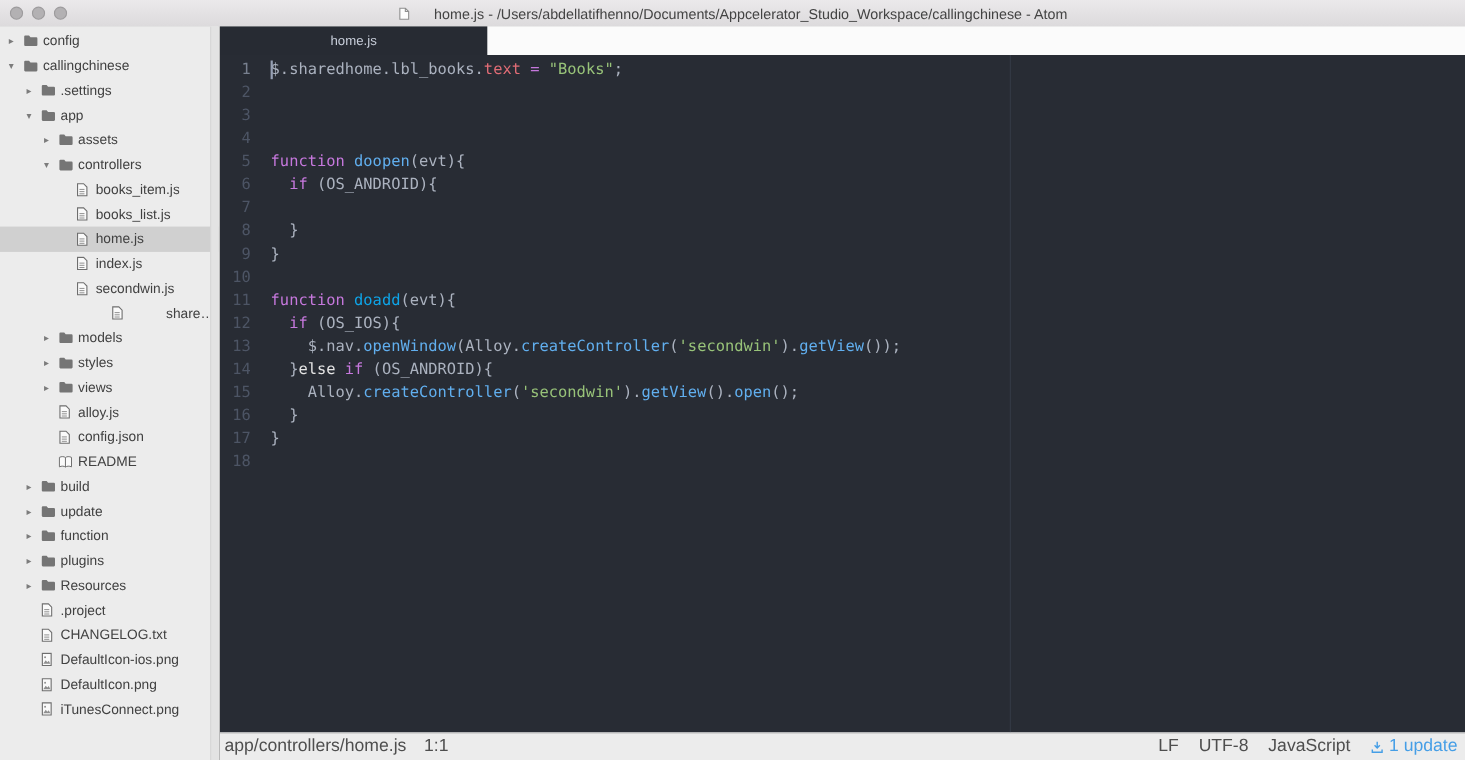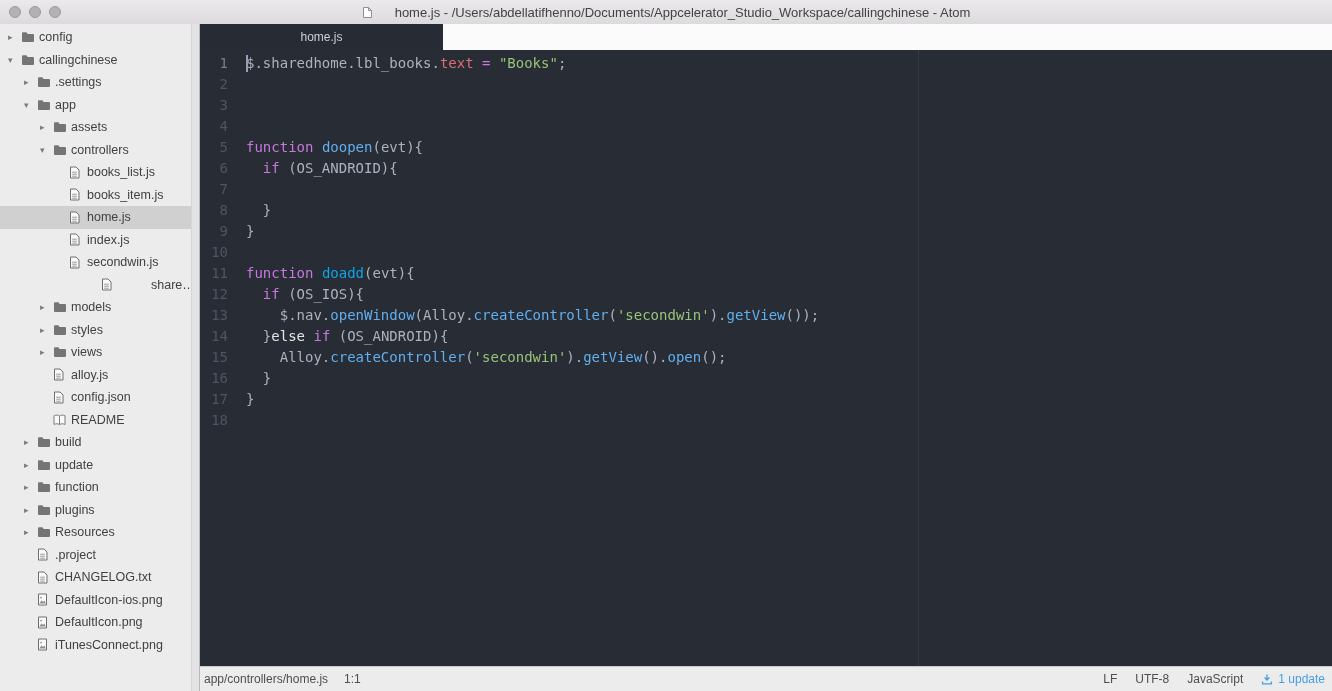--- a/index.html
+++ b/index.html
@@ -38,21 +38,21 @@
   .line-num{height:21px;}
   .line-num.active{color:#78808f;}
   .wrap-guide{position:absolute;left:718px;top:0;bottom:0;width:1px;background:#343a45;}
   .code{position:absolute;left:46px;top:3px;right:0;}
   .code-line{height:21px;white-space:pre;color:#abb2bf;}
   .cursor{position:absolute;left:46px;top:5px;width:2px;height:17px;background:#96a0b3;}
 
   
   .statusbar{position:absolute;left:200px;right:0;bottom:0;height:25px;background:#ececec;
     border-top:1px solid #c9c9c9;box-sizing:border-box;display:flex;align-items:center;
-    font-size:12px;color:#4e4e4e;padding:0 7px 0 4px;}
+    font-size:16px;color:#4e4e4e;padding:0 7px 0 4px;}
   .sb-left{display:flex;gap:16px;align-items:center;}
   .sb-right{margin-left:auto;display:flex;gap:18px;align-items:center;}
   .update{display:flex;gap:5px;align-items:center;}
 </style>
 </head>
 <body>
 
 <div class="window">
 
   <div class="titlebar">
@@ -129,31 +129,31 @@
           <span class="tree-label">controllers</span>
         </div>
         <div class="tree-row" style="padding-left: 56px;">
           <span class="arrow"></span>
           <span class="tree-icon">
             <svg width="11" height="13" viewBox="0 0 11 13">
               <path d="M1.5 1 L7 1 L10 4 L10 12 L1.5 12 Z" fill="#fafafa" stroke="#6e6e6e"></path>
               <path d="M3.2 6.2 h4.6 M3.2 8.2 h4.6 M3.2 10.2 h4.6" stroke="#8f8f8f" stroke-width="0.9"></path>
             </svg>
           </span>
+          <span class="tree-label">books_item.js</span>
+        </div>
+        <div class="tree-row" style="padding-left: 56px;">
+          <span class="arrow"></span>
+          <span class="tree-icon">
+            <svg width="11" height="13" viewBox="0 0 11 13">
+              <path d="M1.5 1 L7 1 L10 4 L10 12 L1.5 12 Z" fill="#fafafa" stroke="#6e6e6e"></path>
+              <path d="M3.2 6.2 h4.6 M3.2 8.2 h4.6 M3.2 10.2 h4.6" stroke="#8f8f8f" stroke-width="0.9"></path>
+            </svg>
+          </span>
           <span class="tree-label">books_list.js</span>
-        </div>
-        <div class="tree-row" style="padding-left: 56px;">
-          <span class="arrow"></span>
-          <span class="tree-icon">
-            <svg width="11" height="13" viewBox="0 0 11 13">
-              <path d="M1.5 1 L7 1 L10 4 L10 12 L1.5 12 Z" fill="#fafafa" stroke="#6e6e6e"></path>
-              <path d="M3.2 6.2 h4.6 M3.2 8.2 h4.6 M3.2 10.2 h4.6" stroke="#8f8f8f" stroke-width="0.9"></path>
-            </svg>
-          </span>
-          <span class="tree-label">books_item.js</span>
         </div>
         <div class="tree-row selected" style="padding-left: 56px;">
           <span class="arrow"></span>
           <span class="tree-icon">
             <svg width="11" height="13" viewBox="0 0 11 13">
               <path d="M1.5 1 L7 1 L10 4 L10 12 L1.5 12 Z" fill="#fafafa" stroke="#6e6e6e"></path>
               <path d="M3.2 6.2 h4.6 M3.2 8.2 h4.6 M3.2 10.2 h4.6" stroke="#8f8f8f" stroke-width="0.9"></path>
             </svg>
           </span>
           <span class="tree-label">home.js</span>

